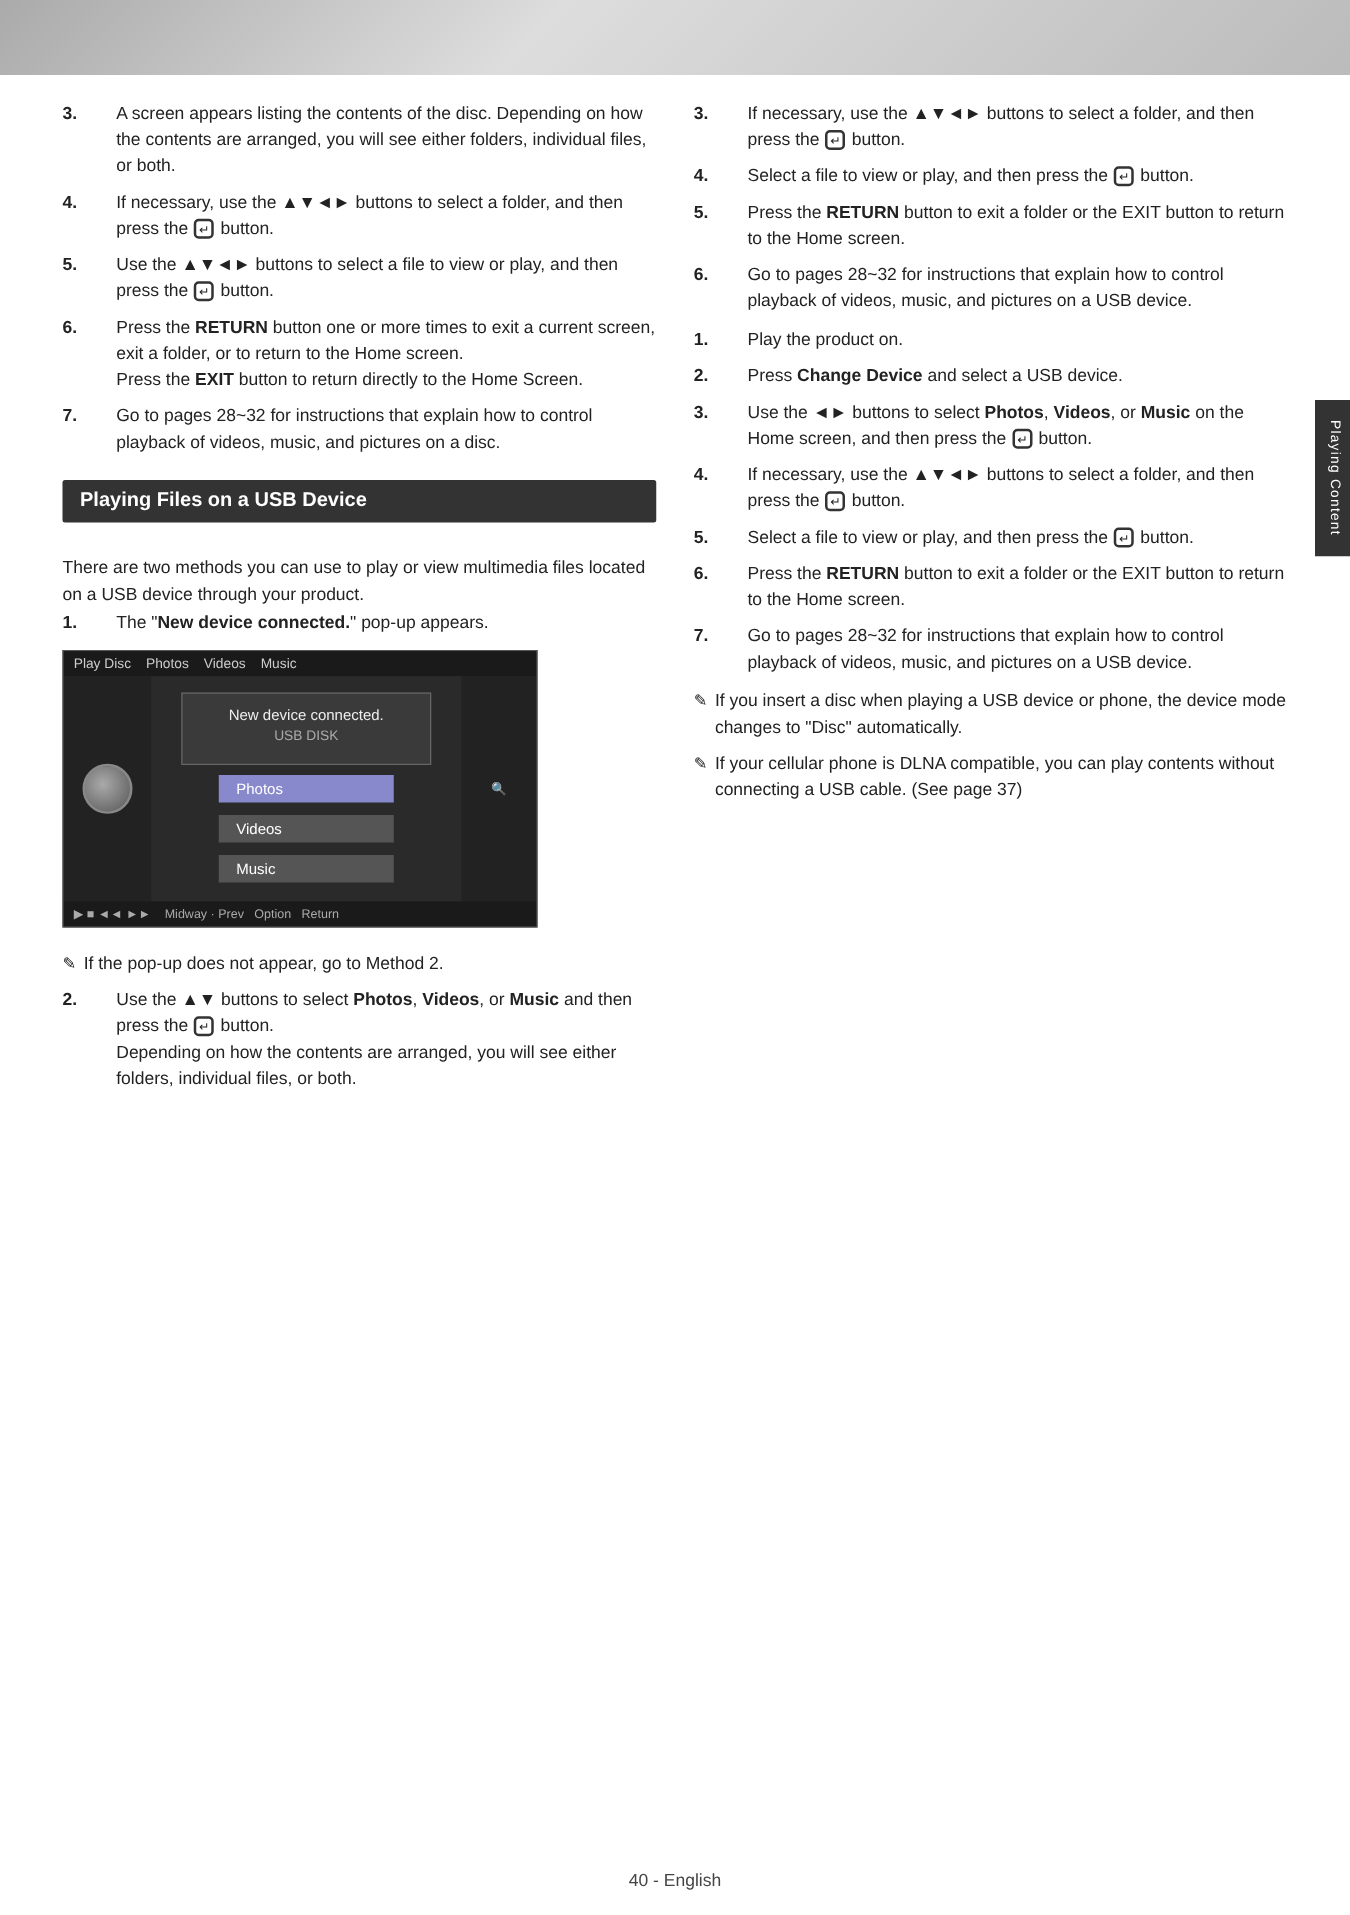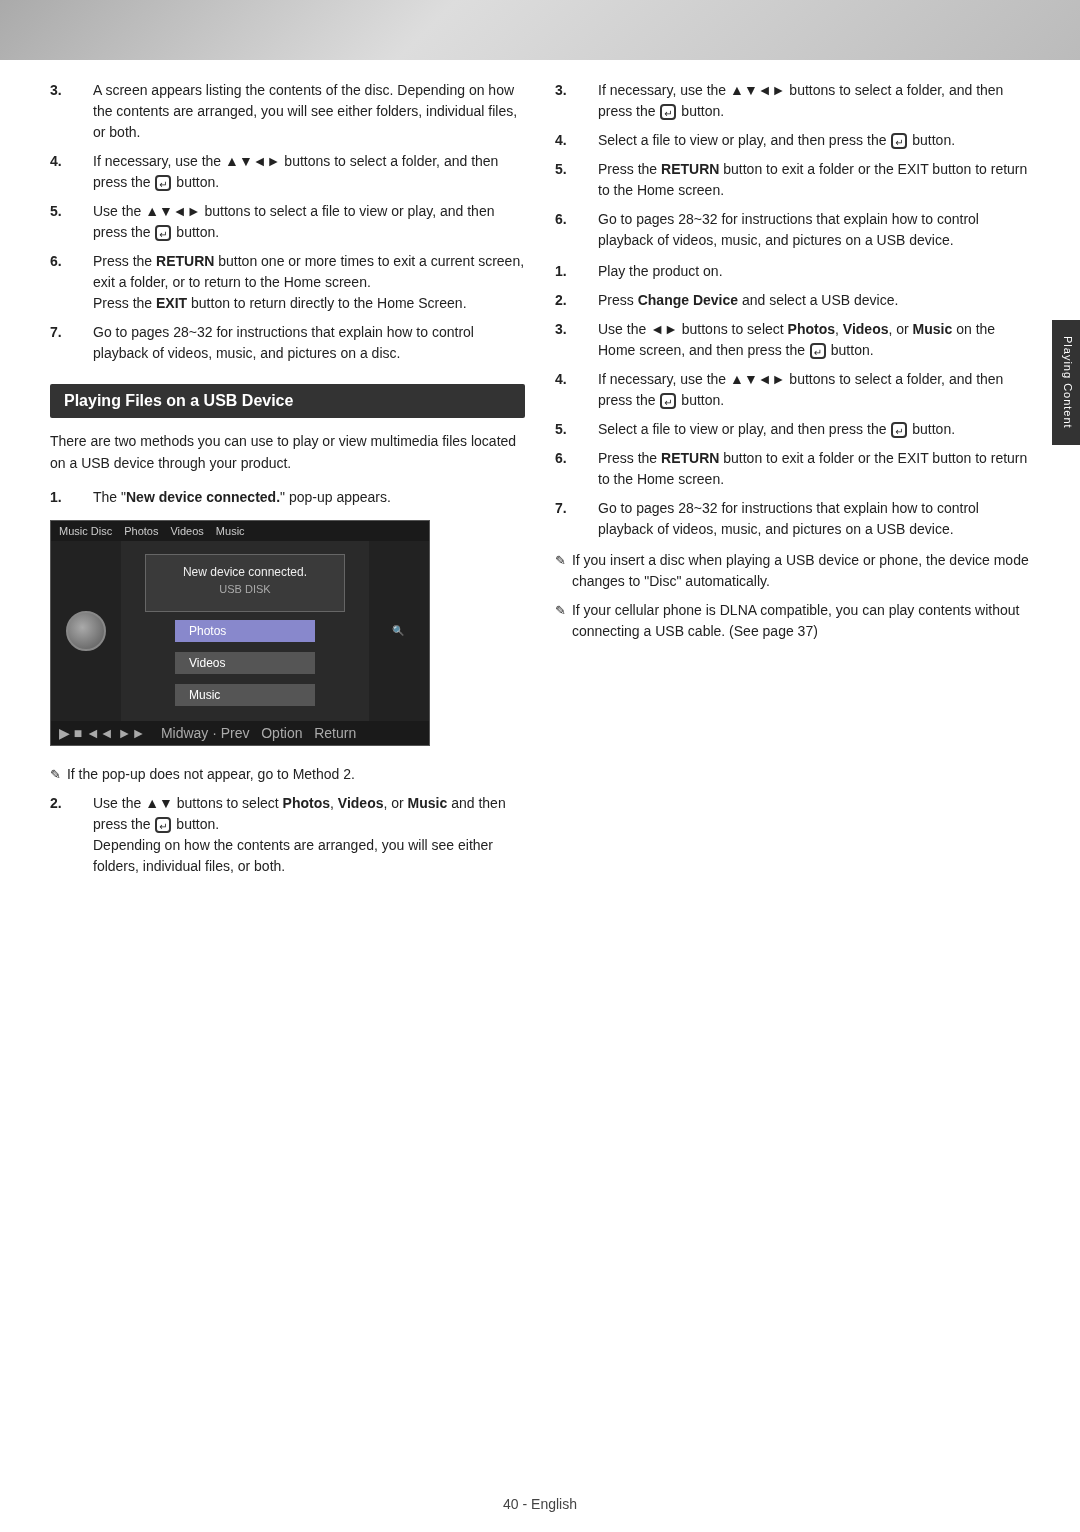--- a/index.html
+++ b/index.html
@@ -77,26 +77,25 @@
     }
 
     .bold { font-weight: bold; }
 
     .section-header {
       background: #333;
       color: #fff;
       padding: 8px 14px;
       font-size: 16px;
       font-weight: bold;
-      margin: 20px 0 12px 0;
+      margin: 20px 0 24px 0;
       border-radius: 2px;
     }
 
     .intro-text {
-      margin-bottom: 12px;
       line-height: 1.6;
     }
 
     .method-header {
       font-size: 14px;
       font-weight: bold;
       margin: 14px 0 8px 0;
       line-height: 1.5;
     }
 
@@ -200,21 +199,21 @@
       font-size: 10px;
       color: #aaa;
     }
 
     .ui-mock-bottombar {
       background: #1a1a1a;
       padding: 4px 8px;
       display: flex;
       align-items: flex-end;
       gap: 8px;
-      font-size: 14px;
+      font-size: 10px;
       color: #aaa;
     }
 
     .note-item {
       display: flex;
       align-items: flex-start;
       margin: 8px 0;
       line-height: 1.5;
     }
 
@@ -293,21 +292,21 @@
 
     <ul class="step-list">
       <li>
         <span class="step-num">1.</span>
         <span class="step-text">The "<span class="bold">New device connected.</span>" pop-up appears.</span>
       </li>
     </ul>
 
     <div class="ui-mock">
       <div class="ui-mock-topbar">
-        <span>Music Disc</span>
+        <span>Play Disc</span>
         <span>Photos</span>
         <span>Videos</span>
         <span>Music</span>
       </div>
       <div class="ui-mock-body">
         <div class="ui-mock-left">
           <div class="disc-icon"></div>
         </div>
         <div class="ui-mock-center">
           <div class="popup-box">

